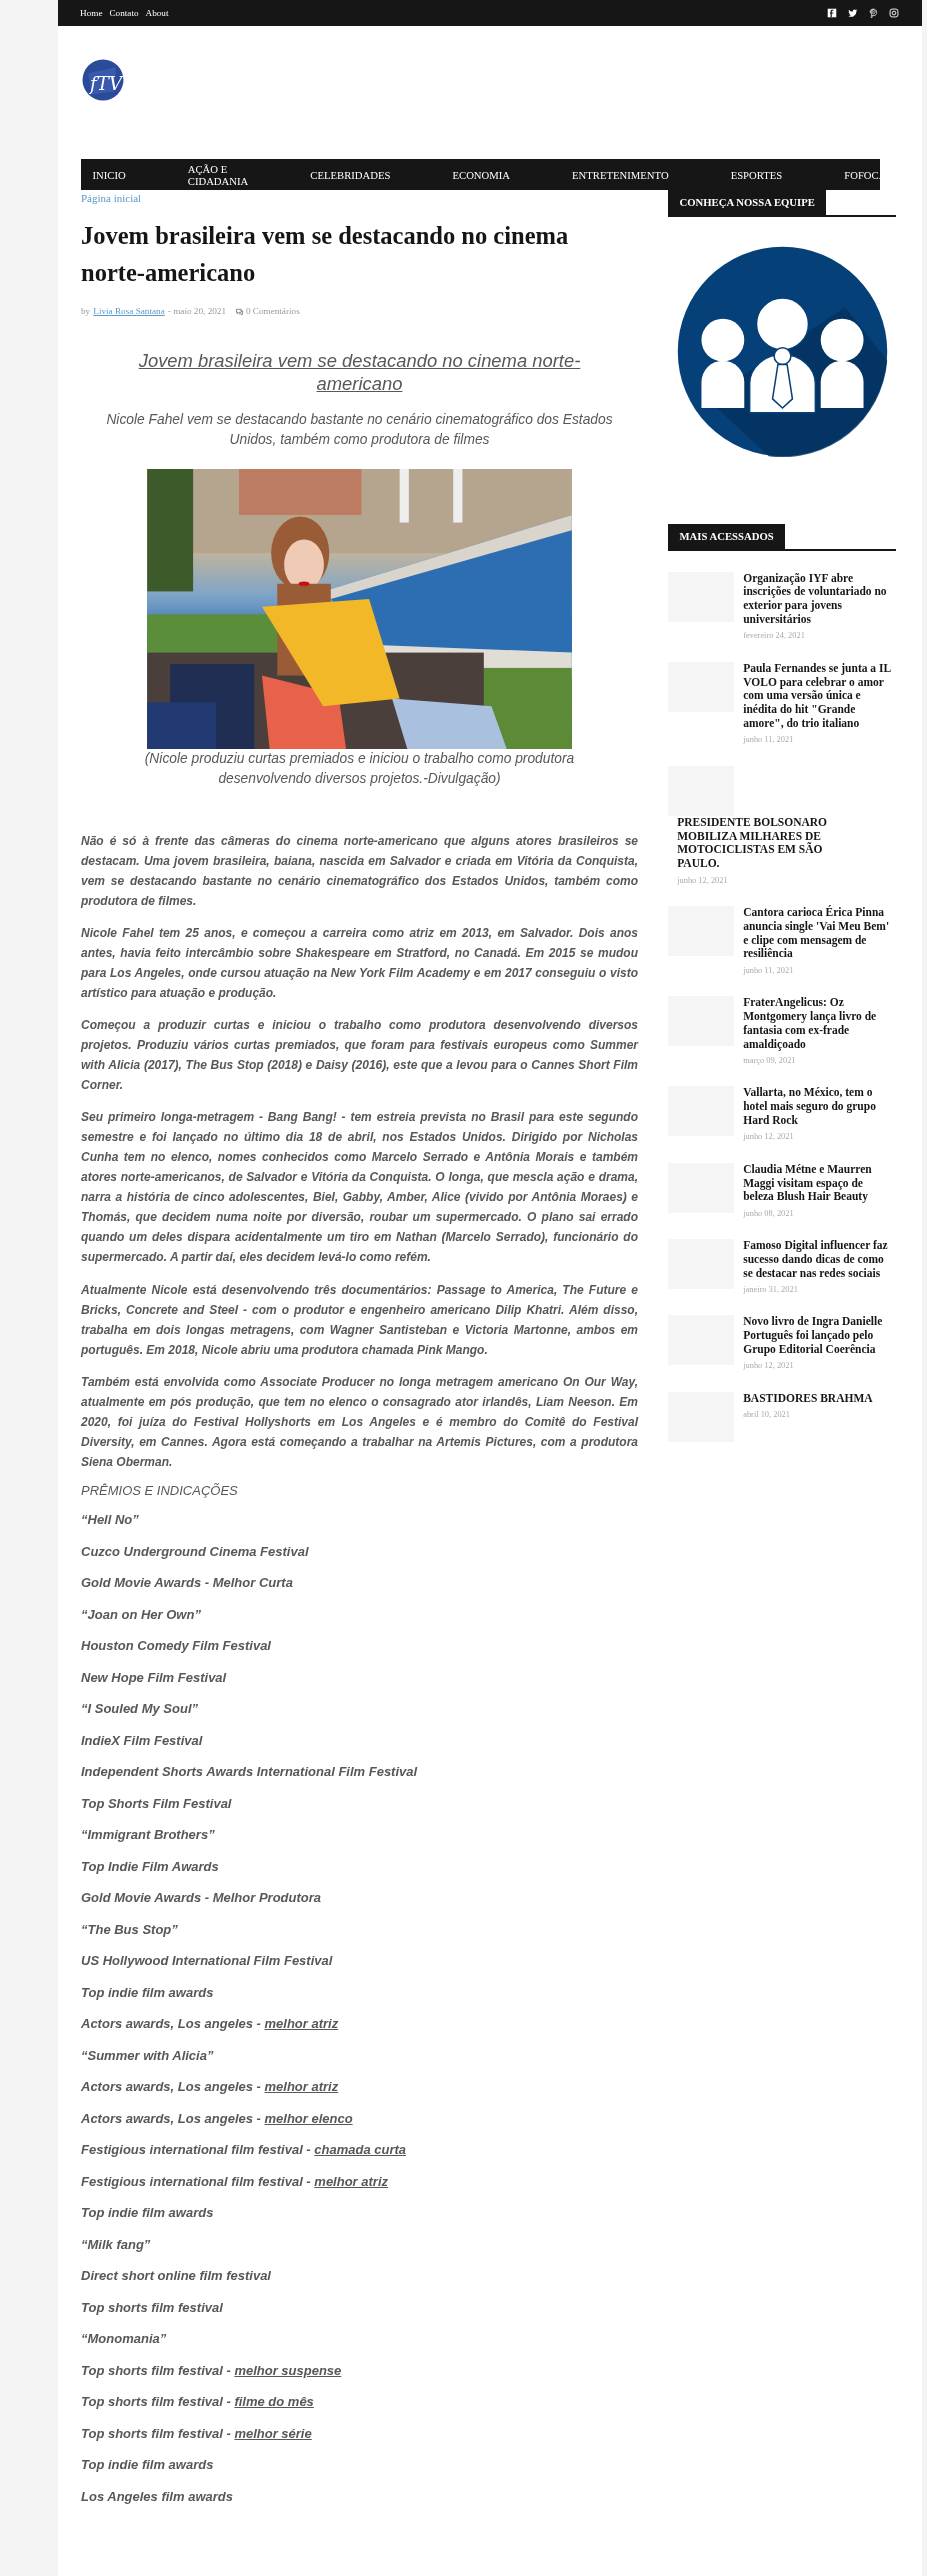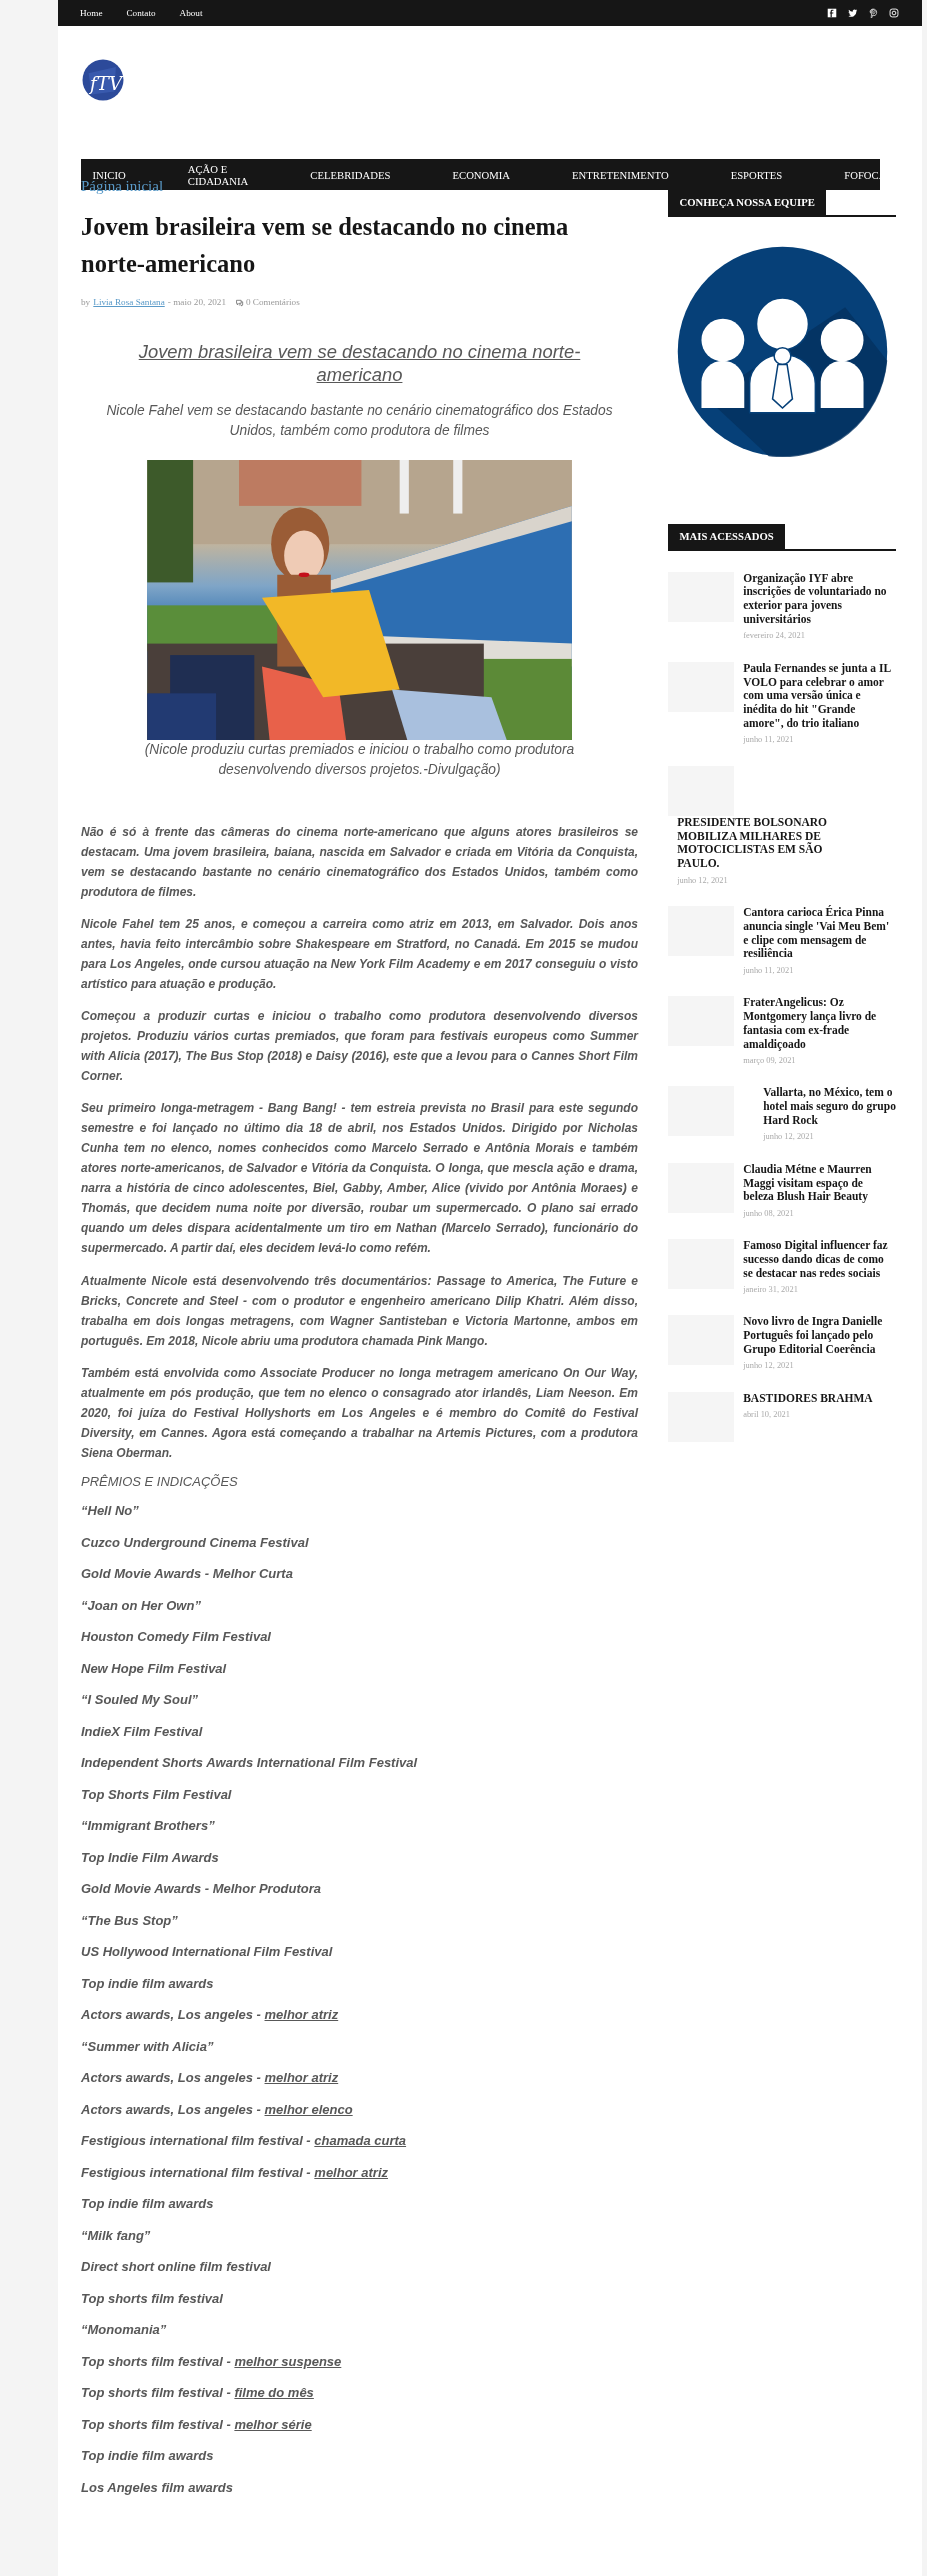--- a/index.html
+++ b/index.html
@@ -18,21 +18,21 @@
   }
   
   .topbar {
     height: 26px;
     background: #161616;
     display: flex;
     align-items: center;
     justify-content: space-between;
     padding: 0 23px 0 22px;
   }
-  .topbar .links { display: flex; gap: 24px; }
+  .topbar .links { display: flex; gap: 7px; }
   .topbar .links a {
     color: #ffffff; text-decoration: none; font-size: 9.2px;
     font-family: "Liberation Serif", serif;
   }
   .topbar .social { display: flex; gap: 10.7px; align-items: center; }
   .topbar .social span {
     display: inline-block; width: 10px; height: 10px; color: #fff;
     font-size: 9.2px; font-weight: bold; font-style: italic; line-height: 10px; text-align: center;
   }
   .topbar .social svg { width: 10px; height: 10px; display: block; }
@@ -52,21 +52,21 @@
     margin-right: 22px; font-family: "Liberation Serif", serif; letter-spacing: 0;
   }
   .nav a:last-of-type { margin-right: 0; }
   .nav .search { margin-left: 0; width: 12.2px; height: 12.2px; }
   .nav .search svg { width: 12.2px; height: 12.2px; display: block; }
 
   
   .main {
     position: absolute; left: 23px; top: 178px; width: 557px;
   }
-  .breadcrumb { font-size: 15px; color: #5a9ac8; margin-top: 0; }
+  .breadcrumb { font-size: 11px; color: #5a9ac8; margin-top: 14px; }
   .breadcrumb a { color: #5a9ac8; text-decoration: none; }
   h1.title {
     font-family: "Liberation Serif", serif;
     font-size: 24.5px; font-weight: bold; line-height: 37px; color: #161616; margin-top: 13px;
   }
   .meta { font-size: 9.2px; color: #9a9a9a; margin-top: 15.3px; display: flex; align-items: center; }
   .meta .author { color: #5a9ac8; margin: 0 3.1px; }
   .meta .comments { display: inline-flex; align-items: center; margin-left: 9.2px; }
   .meta .comments svg { width: 9.2px; height: 9.2px; margin-right: 1.5px; }
 
@@ -329,21 +329,21 @@
               <div class="pdate">junho 11, 2021</div>
             </div>
           </div>
           <div class="post" style="margin-top: 21.4px;">
             <div class="thumb"></div>
             <div class="info">
               <div class="ptitle">FraterAngelicus: Oz Montgomery lança livro de fantasia com ex-frade amaldiçoado</div>
               <div class="pdate">março 09, 2021</div>
             </div>
           </div>
-          <div class="post" style="margin-top: 21.4px; gap: 20px;">
+          <div class="post" style="margin-top: 21.4px;">
             <div class="thumb"></div>
             <div class="info">
               <div class="ptitle">Vallarta, no México, tem o hotel mais seguro do grupo Hard Rock</div>
               <div class="pdate">junho 12, 2021</div>
             </div>
           </div>
           <div class="post" style="margin-top: 21.4px;">
             <div class="thumb"></div>
             <div class="info">
               <div class="ptitle">Claudia Métne e Maurren Maggi visitam espaço de beleza Blush Hair Beauty</div>

